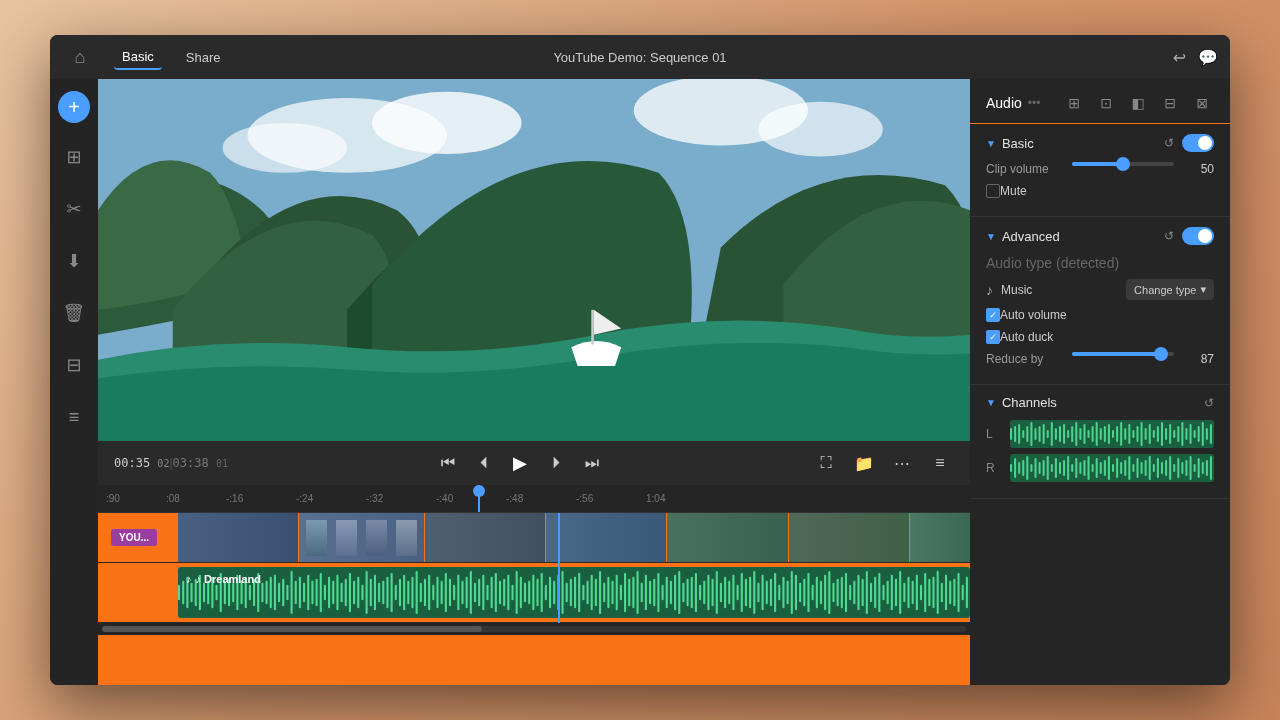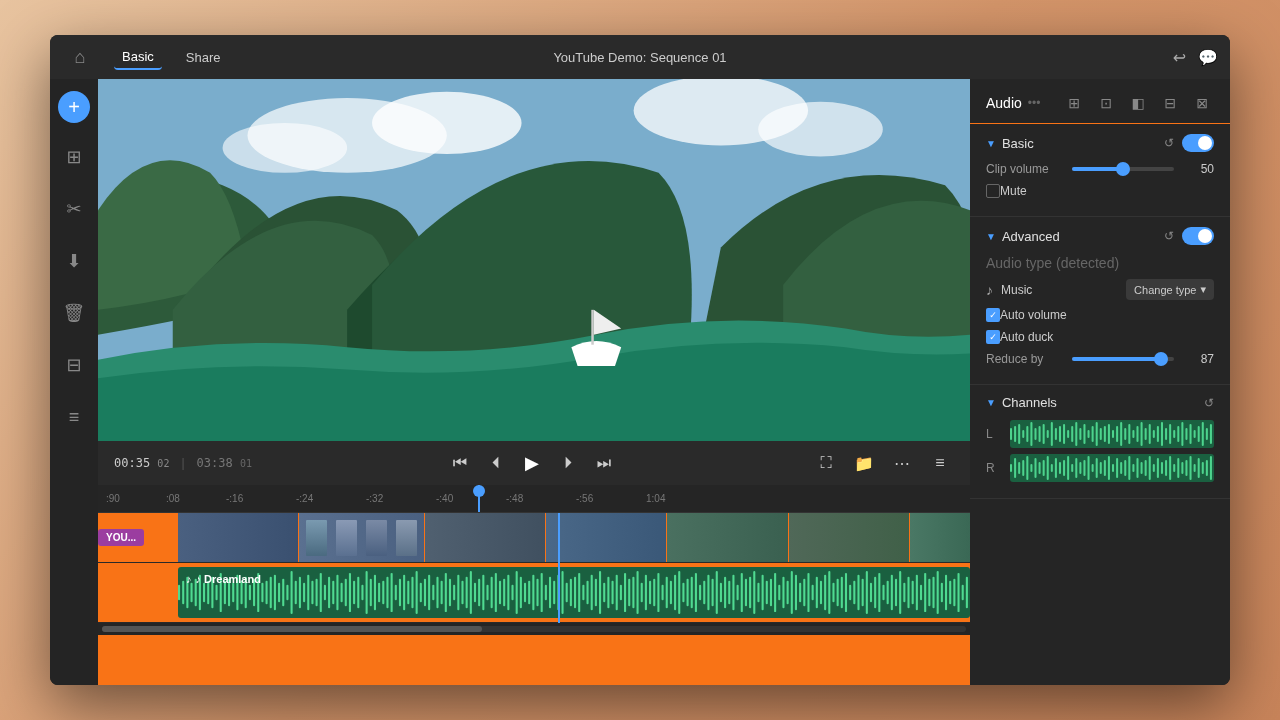--- a/index.html
+++ b/index.html
@@ -114,21 +114,20 @@
       width: 100%;
       height: 100%;
     }
     
     .transport-bar {
       height: 44px;
       background: #2a2a2a;
       display: flex;
       align-items: center;
       padding: 14px 16px;
-      gap: 12px;
       flex-shrink: 0;
     }
     .time-display {
       color: #ccc;
       font-size: 12px;
       font-family: monospace;
       white-space: nowrap;
     }
     .time-divider {
       color: #555;
@@ -201,21 +200,21 @@
       height: 50px;
       align-items: center;
       border-bottom: 1px solid #2a2a2a;
       position: relative;
     }
     .track-label {
       width: 80px;
       flex-shrink: 0;
       display: flex;
       align-items: center;
-      justify-content: flex-start;
+      justify-content: center;
       padding-right: 8px;
     }
     .track-label-tag {
       background: #9b3da0;
       color: #fff;
       font-size: 10px;
       padding: 3px 8px;
       border-radius: 3px;
       font-weight: bold;
     }
@@ -351,21 +350,20 @@
       right: 2px;
       top: 2px;
       width: 14px;
       height: 14px;
       background: #fff;
       border-radius: 50%;
     }
     
     .slider-row {
       display: flex;
-      align-items: center;
       gap: 16px;
       margin-bottom: 8px;
     }
     .slider-label {
       color: #999;
       font-size: 12px;
       min-width: 70px;
     }
     .slider-container {
       flex: 1;

